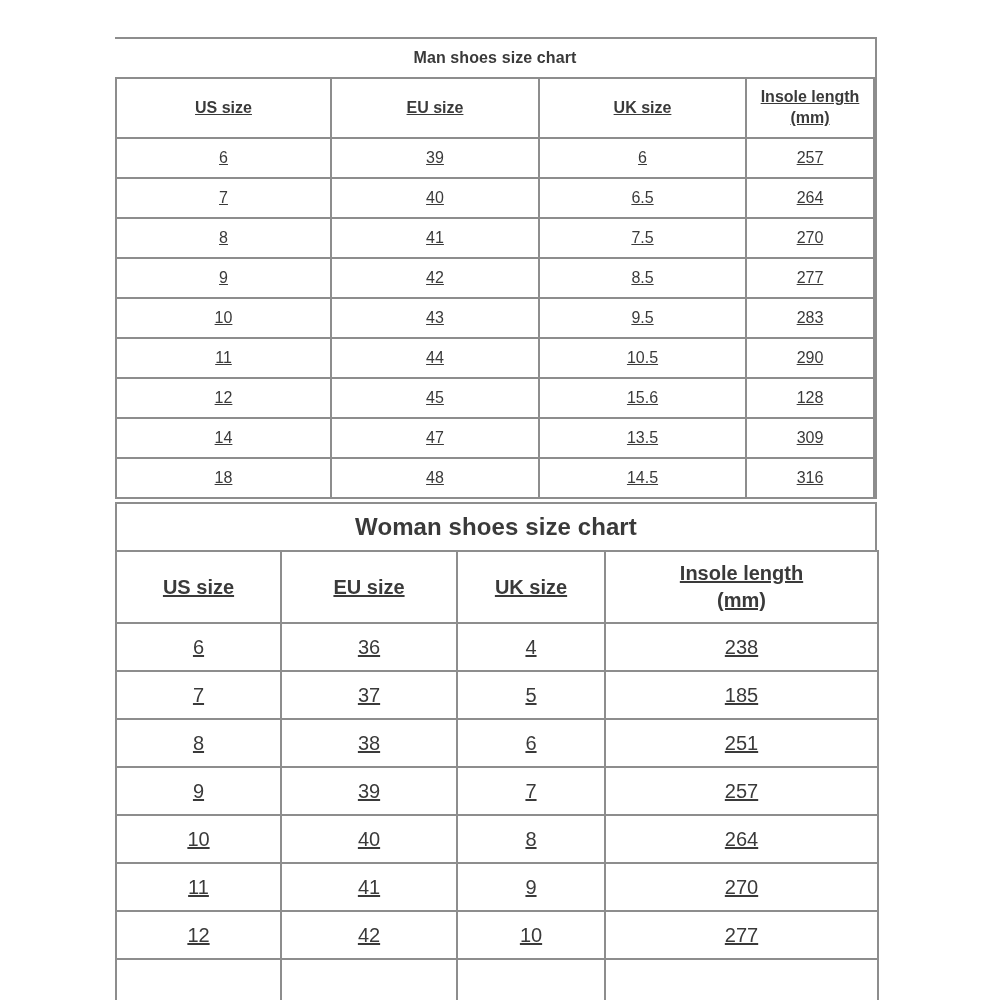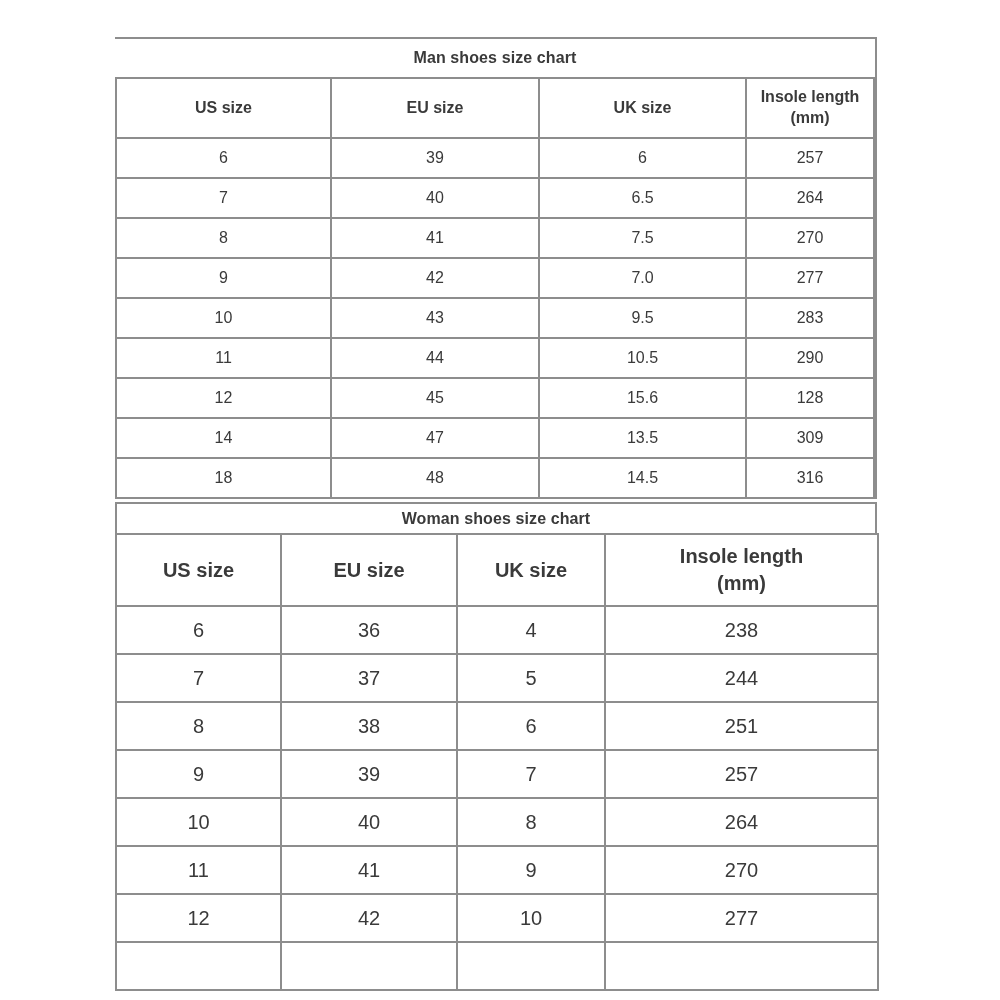--- a/index.html
+++ b/index.html
@@ -16,38 +16,38 @@
   .man-chart {
     position: absolute; left: 115px; top: 2px; width: 762px;
     border-right: 2px solid #8d8d8d; 
     margin-top: 35px;
   }
   .man-title {
     height: 40px; border-top: 2px solid #8d8d8d;
     display: flex; align-items: center; justify-content: center;
     font-weight: bold; font-size: 16px; letter-spacing: 0.1px;
   }
-  table { border-collapse: collapse; table-layout: fixed; }
+  table { border-collapse: collapse; table-layout: fixed; text-decoration: underline; }
   .man-table { width: 758px; }
   .man-table th, .man-table td {
     border: 2px solid #8d8d8d; padding: 0;
     text-align: center; vertical-align: middle;
   }
   .man-table th {
     height: 60px; font-weight: bold; font-size: 16px;
     white-space: pre-line; line-height: 1.3;
   }
   .man-table td { height: 40px; font-size: 16px; font-weight: normal; }
 
   
   .woman-chart { position: absolute; left: 115px; top: 502px; width: 762px; }
   .woman-title {
-    height: 31px; border: 2px solid #8d8d8d; border-bottom: none;
+    height: 48px; border: 2px solid #8d8d8d; border-bottom: none;
     display: flex; align-items: center; justify-content: center;
-    font-weight: bold; font-size: 16px; letter-spacing: 0.1px;
+    font-weight: bold; font-size: 24px; letter-spacing: 0.1px;
   }
   .woman-table { width: 762px; }
   .woman-table th, .woman-table td {
     border: 2px solid #8d8d8d; padding: 0;
     text-align: center; vertical-align: middle;
   }
   .woman-table th {
     height: 72px; font-weight: bold; font-size: 20px;
     white-space: pre-line; line-height: 1.35;
   }
@@ -91,21 +91,21 @@
         </tr>
         <tr>
           <td>8</td>
           <td>41</td>
           <td>7.5</td>
           <td>270</td>
         </tr>
         <tr>
           <td>9</td>
           <td>42</td>
-          <td>7.0</td>
+          <td>8.5</td>
           <td>277</td>
         </tr>
         <tr>
           <td>10</td>
           <td>43</td>
           <td>9.5</td>
           <td>283</td>
         </tr>
         <tr>
           <td>11</td>
@@ -157,21 +157,21 @@
         <tr>
           <td>6</td>
           <td>36</td>
           <td>4</td>
           <td>238</td>
         </tr>
         <tr>
           <td>7</td>
           <td>37</td>
           <td>5</td>
-          <td>244</td>
+          <td>185</td>
         </tr>
         <tr>
           <td>8</td>
           <td>38</td>
           <td>6</td>
           <td>251</td>
         </tr>
         <tr>
           <td>9</td>
           <td>39</td>

